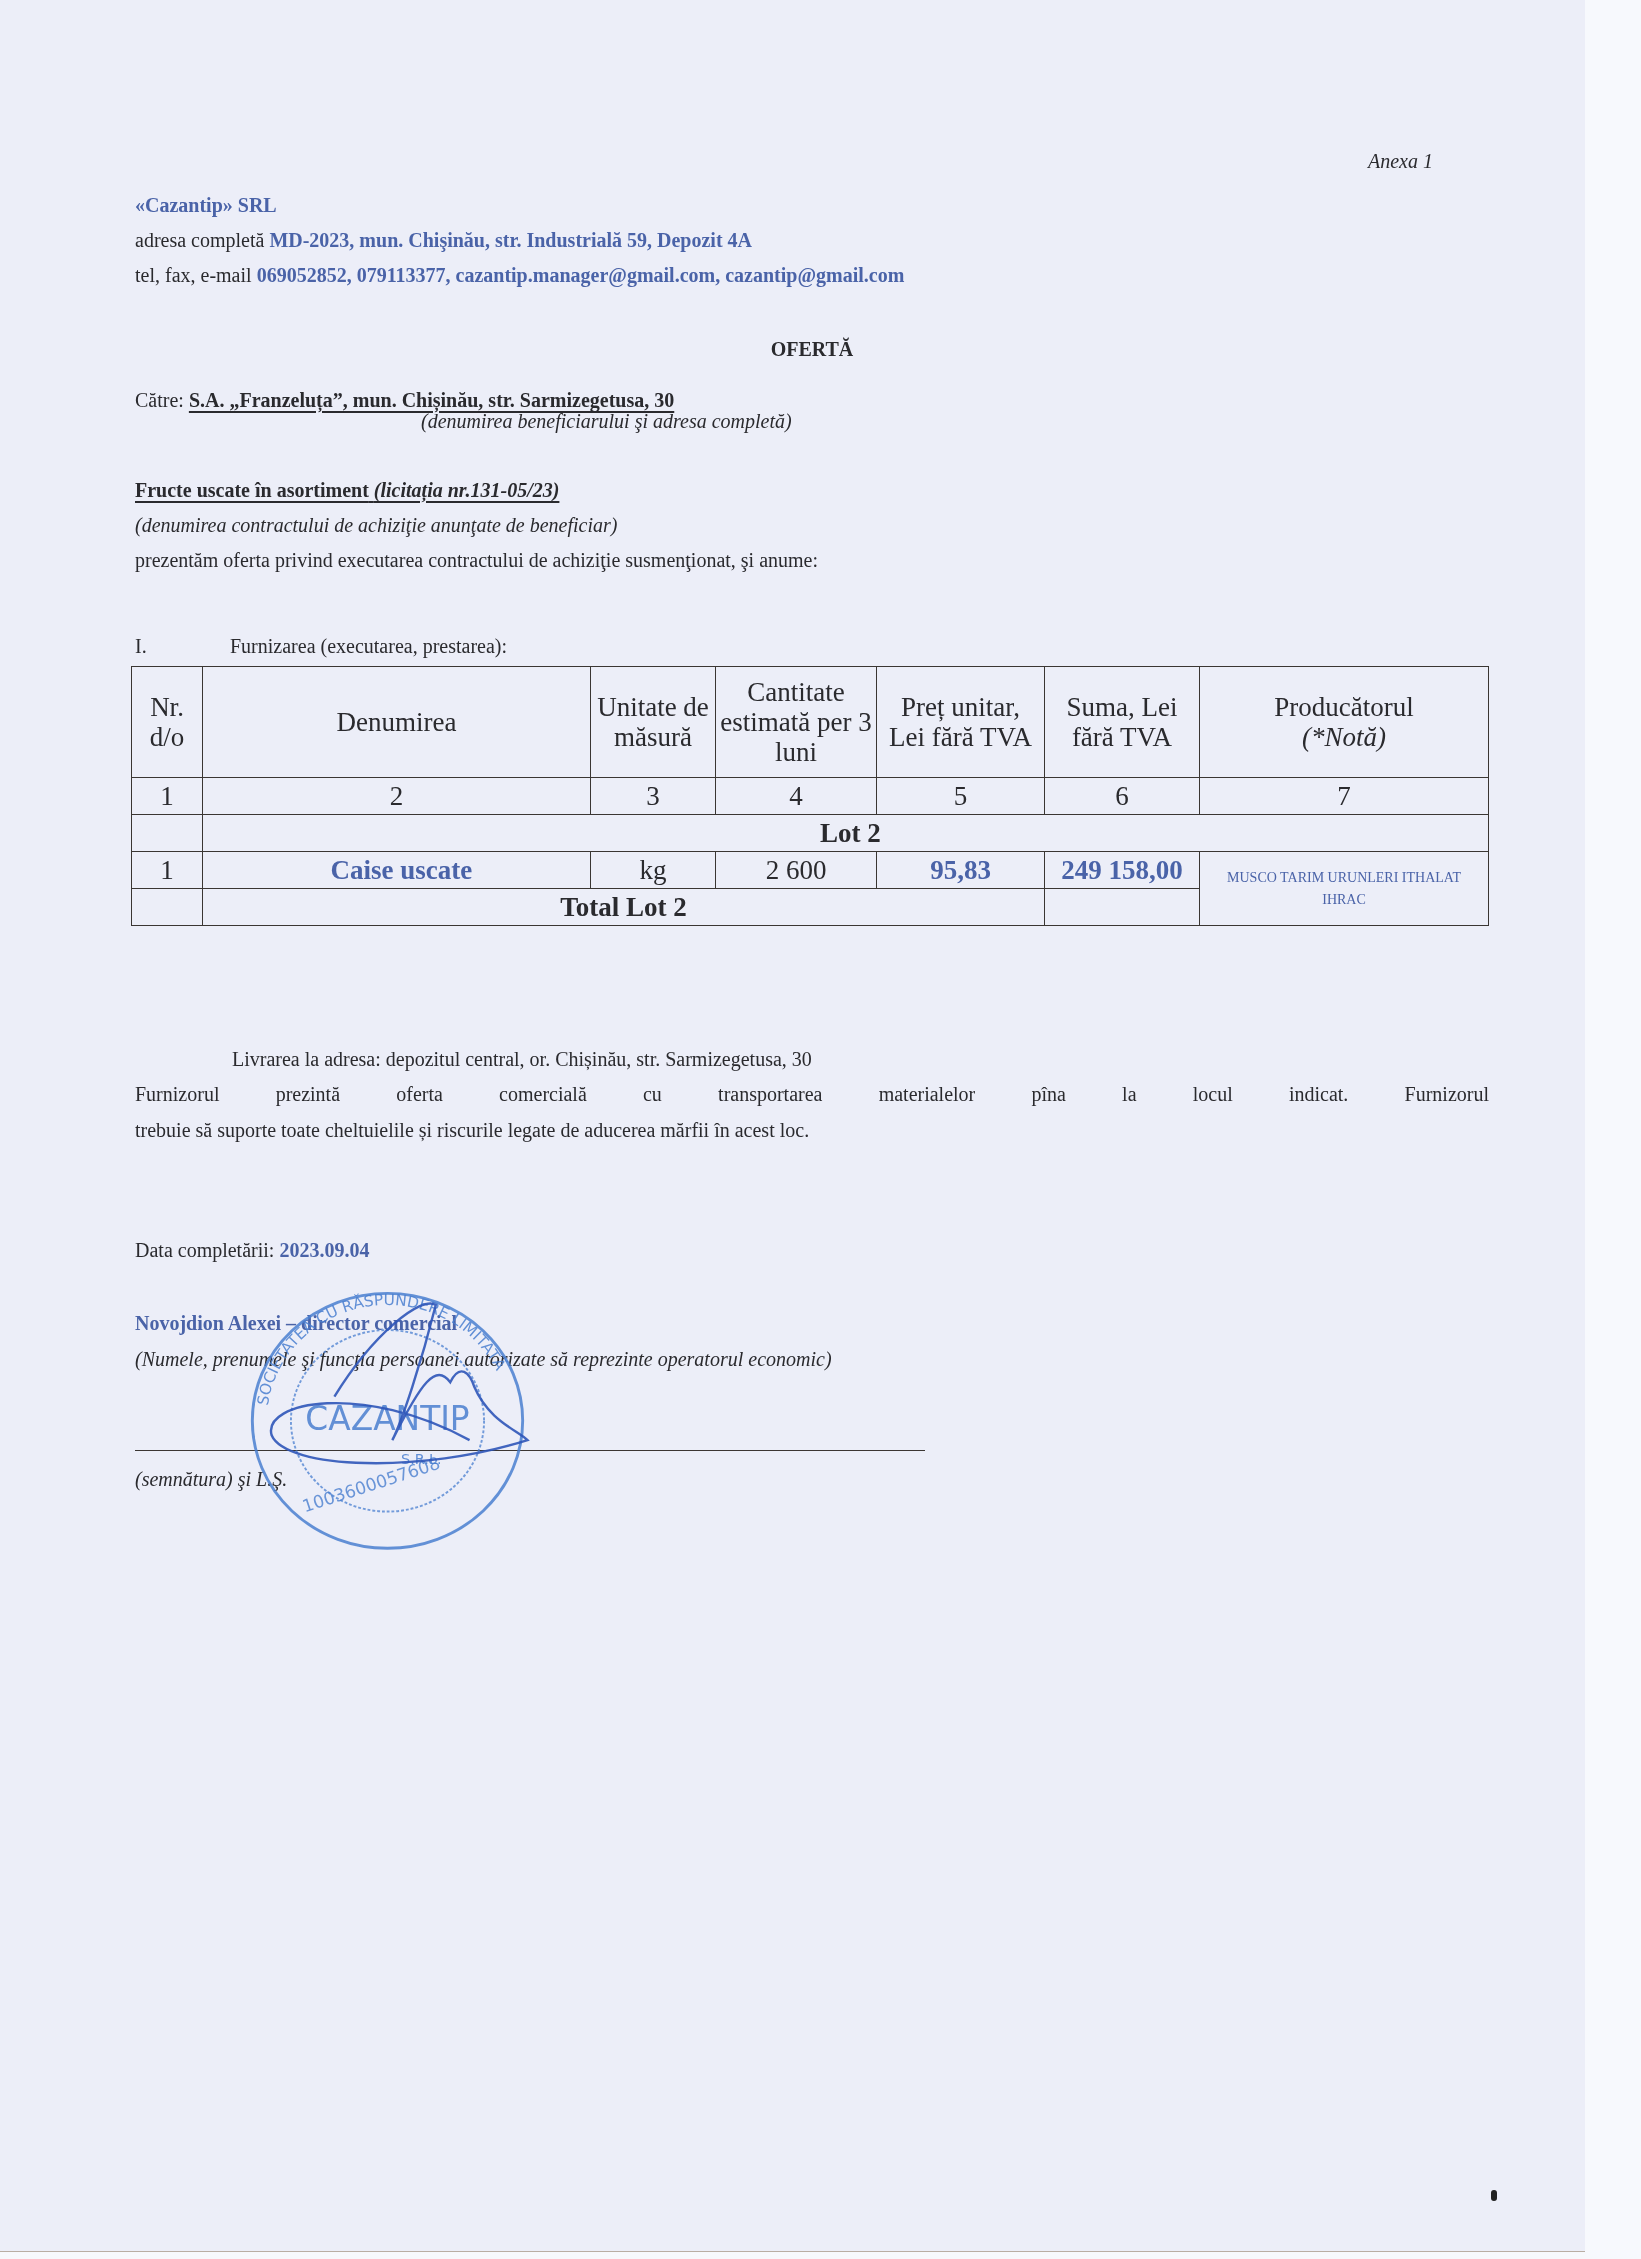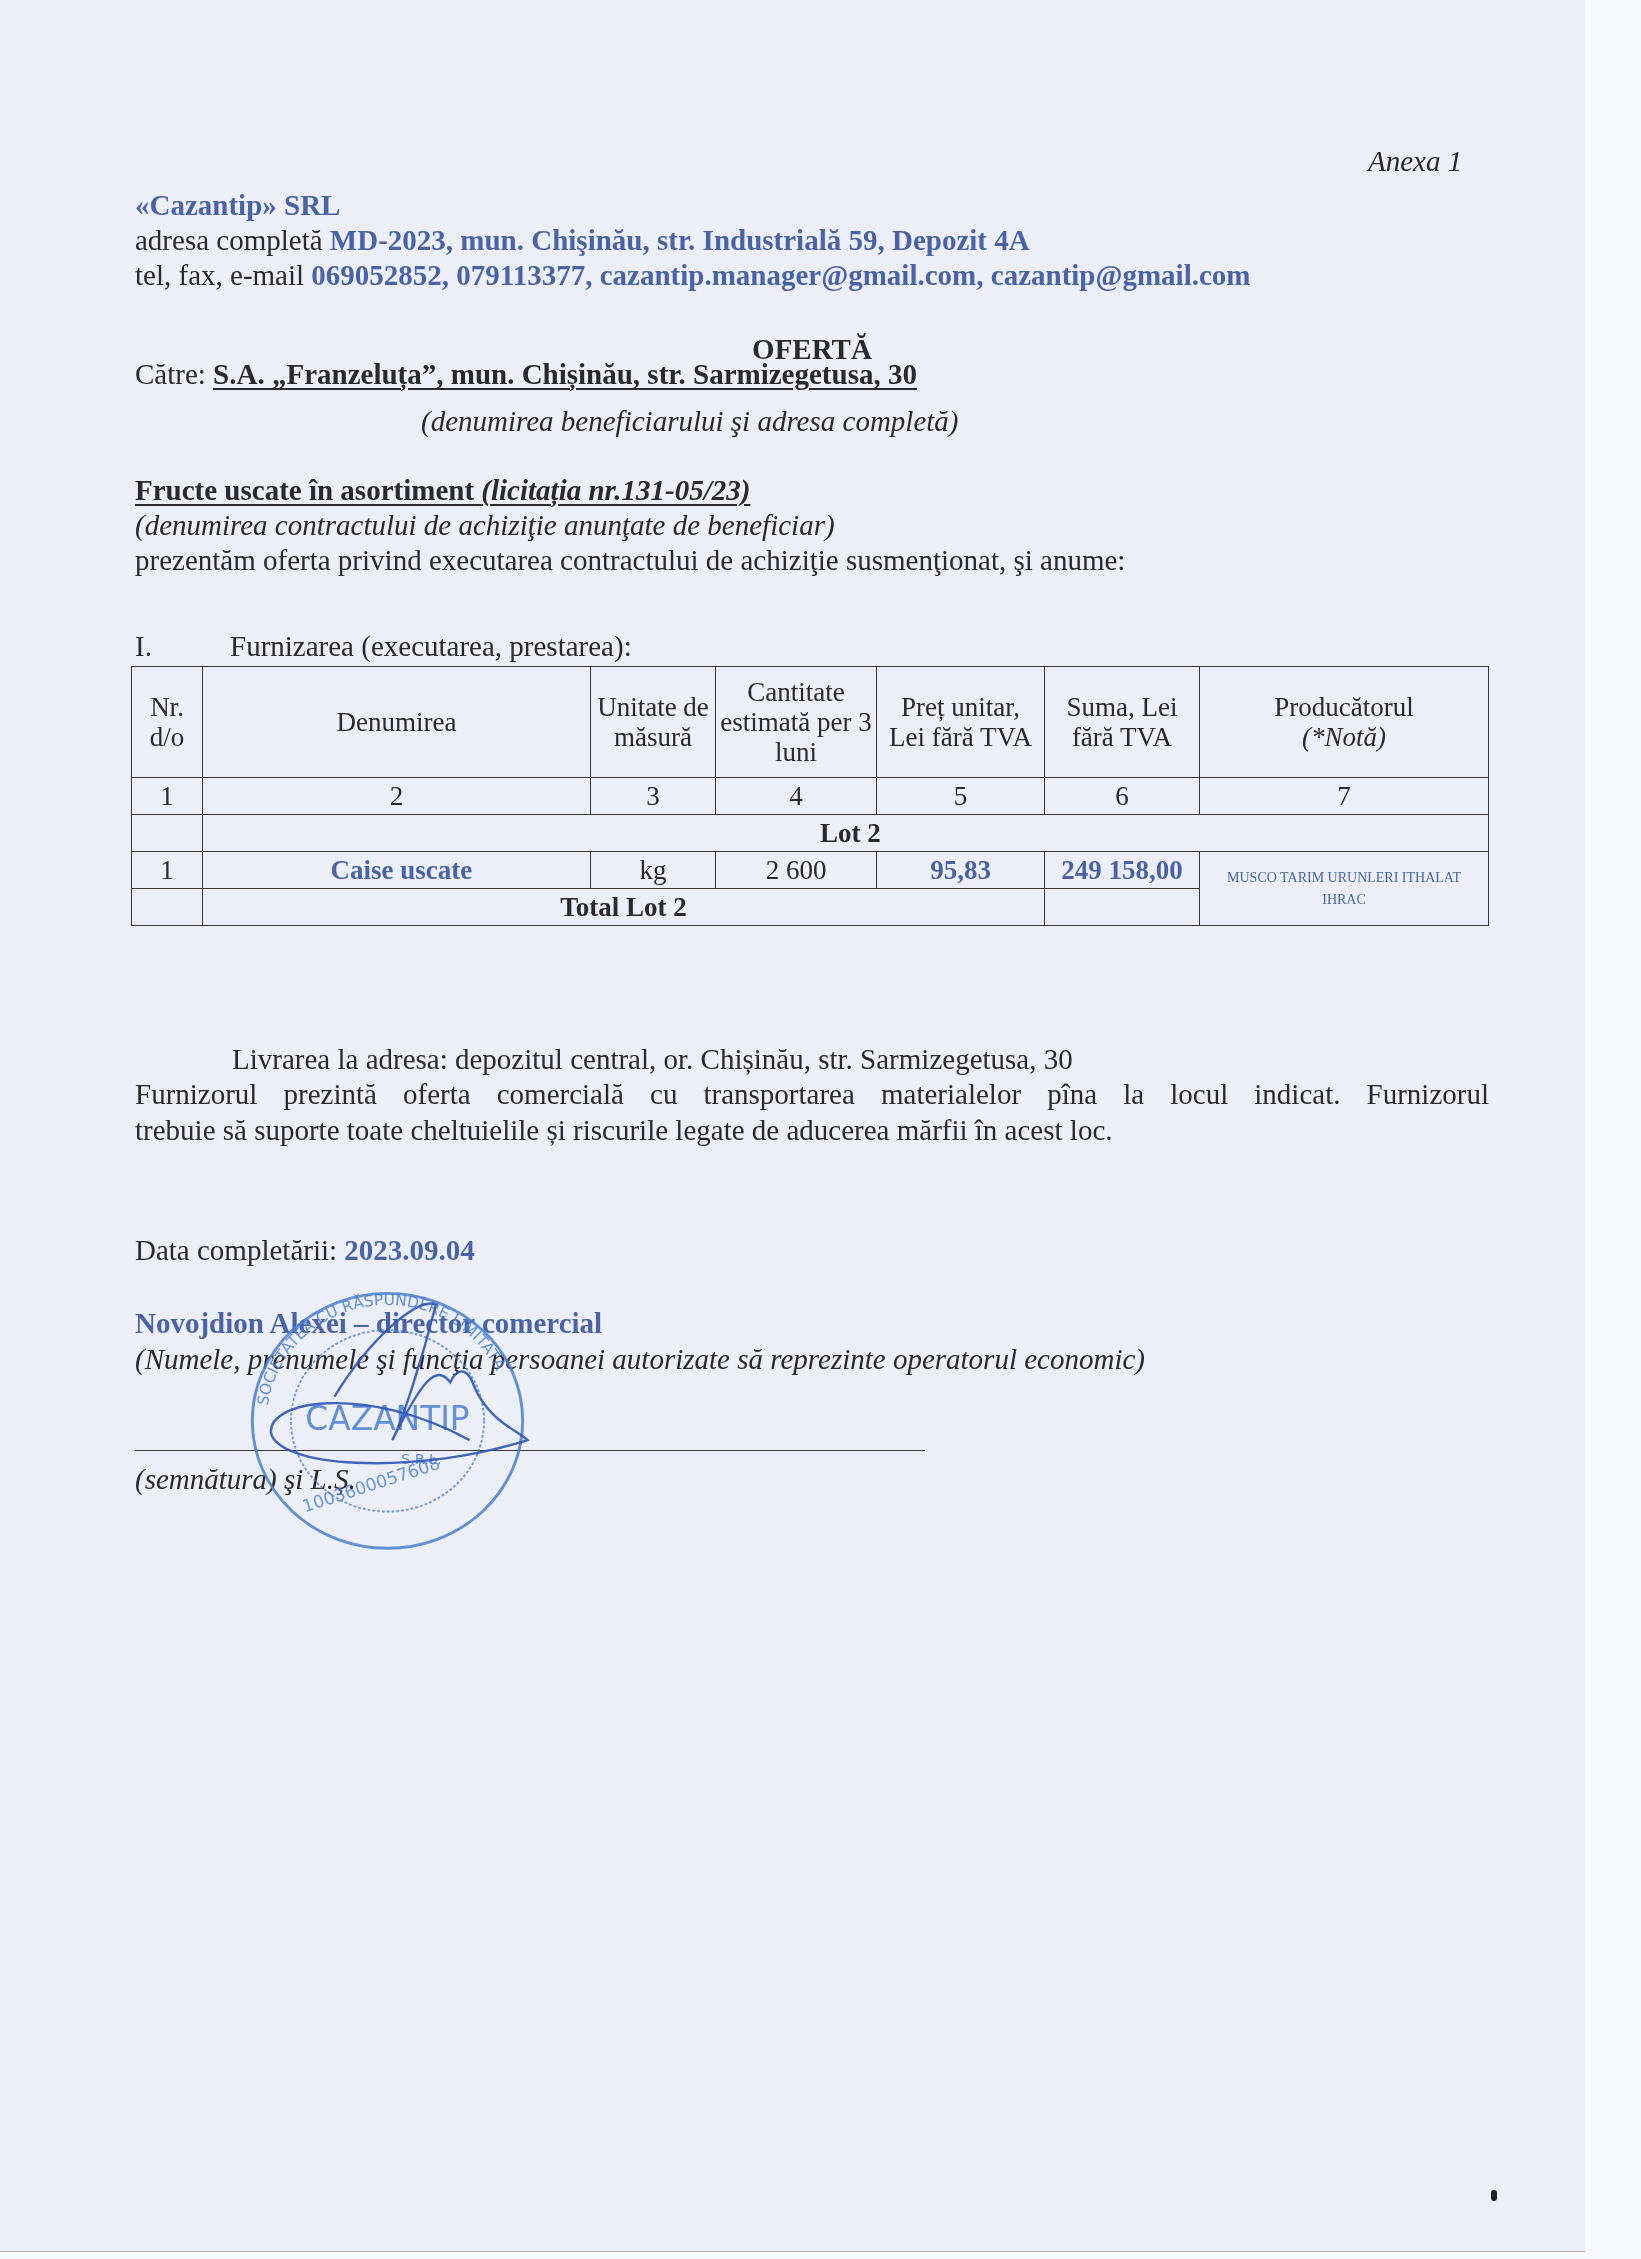--- a/index.html
+++ b/index.html
@@ -8,21 +8,21 @@
     background: #f7f9fd;
     font-family: "Liberation Serif", "DejaVu Serif", serif;
     color: #2a2a2e;
   }
   .paper {
     position: absolute; left: 0; top: 0; width: 1585px; height: 2251px;
     background: #eceef8;
     border-bottom: 1.9px solid #b9aea4;
   }
   .abs { position: absolute; white-space: nowrap; }
-  .t28 { font-size: 29px; line-height: 33px; }
+  .t28 { font-size: 20px; line-height: 33px; }
   .blue { color: #4a63a8; font-weight: bold; }
   .bold { font-weight: bold; }
   .ital { font-style: italic; }
   .ul { text-decoration: underline; text-decoration-thickness: 1.9px; text-underline-offset: 3.9px; }
 
   
   table.offer {
     position: absolute; left: 131px; top: 666px; width: 1358px;
     border-collapse: collapse; table-layout: fixed;
     font-size: 27px; line-height: 30px;
@@ -53,21 +53,21 @@
     <span>adresa completă</span>
     <span class="blue">MD-2023, mun. Chişinău, str. Industrială 59, Depozit 4A</span>
   </div>
   <div class="abs t28" style="left:135px; top:259px;">
     <span>tel, fax, e-mail</span>
     <span class="blue">069052852, 079113377, cazantip.manager@gmail.com, cazantip@gmail.com</span>
   </div>
 
   <div class="abs t28 bold" style="left:0; width:1624px; text-align:center; top:333px;">OFERTĂ</div>
 
-  <div class="abs t28" style="left:135px; top:358px;">
+  <div class="abs t28" style="left:135px; top:384px;">
     <span>Către:</span>
     <span class="bold ul">S.A. „Franzeluța”, mun. Chișinău, str. Sarmizegetusa, 30</span>
   </div>
   <div class="abs t28 ital" style="left:421px; top:405px;">(denumirea beneficiarului şi adresa completă)</div>
 
 
   <div class="abs t28 bold ul" style="left:135px; top:474px;">
     <span>Fructe uscate în asortiment</span>
     <span class="ital">(licitația nr.131-05/23)</span>
   </div>

